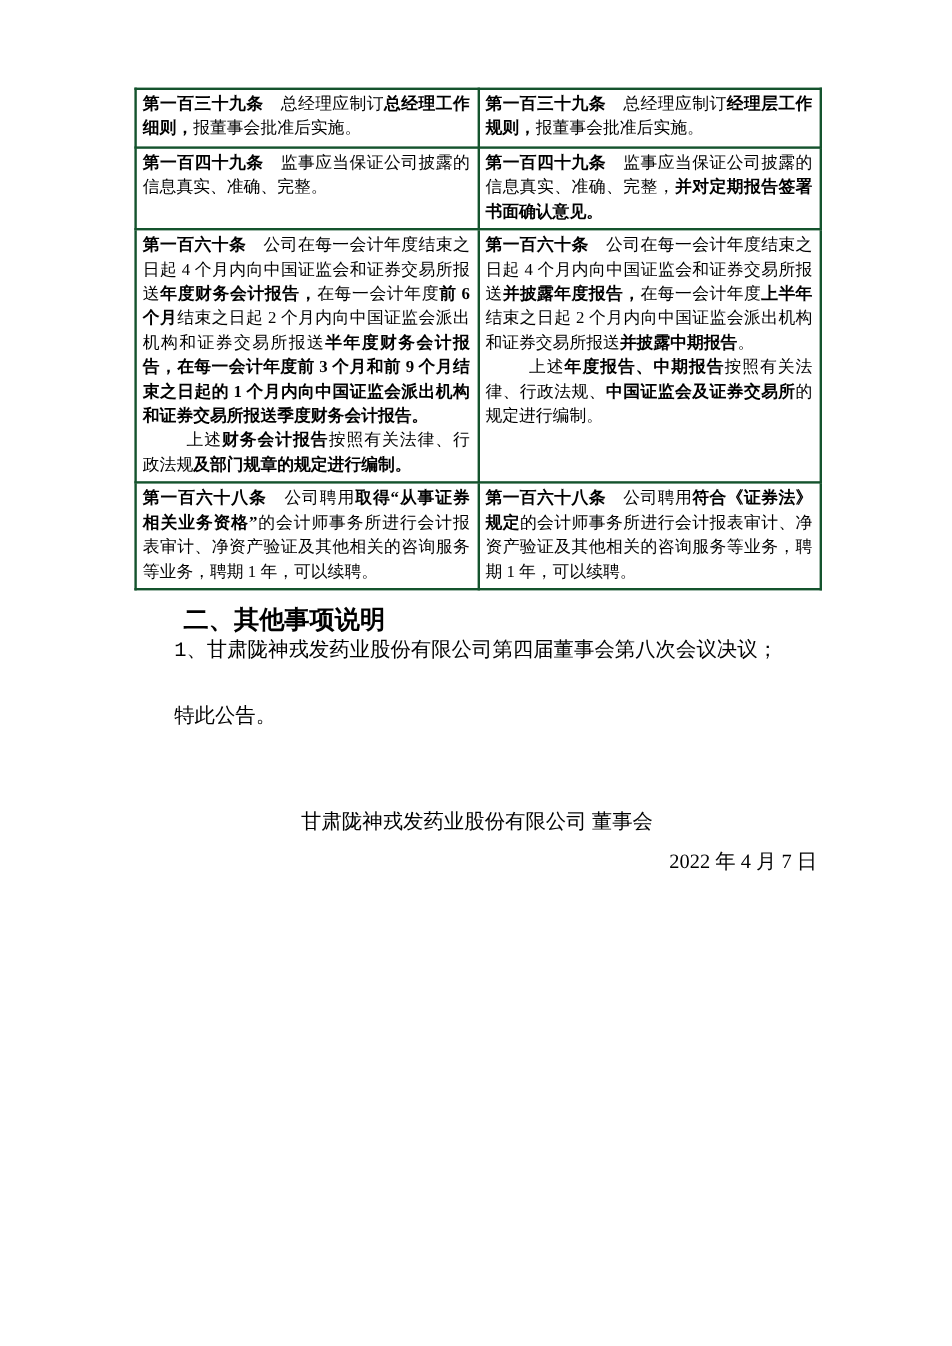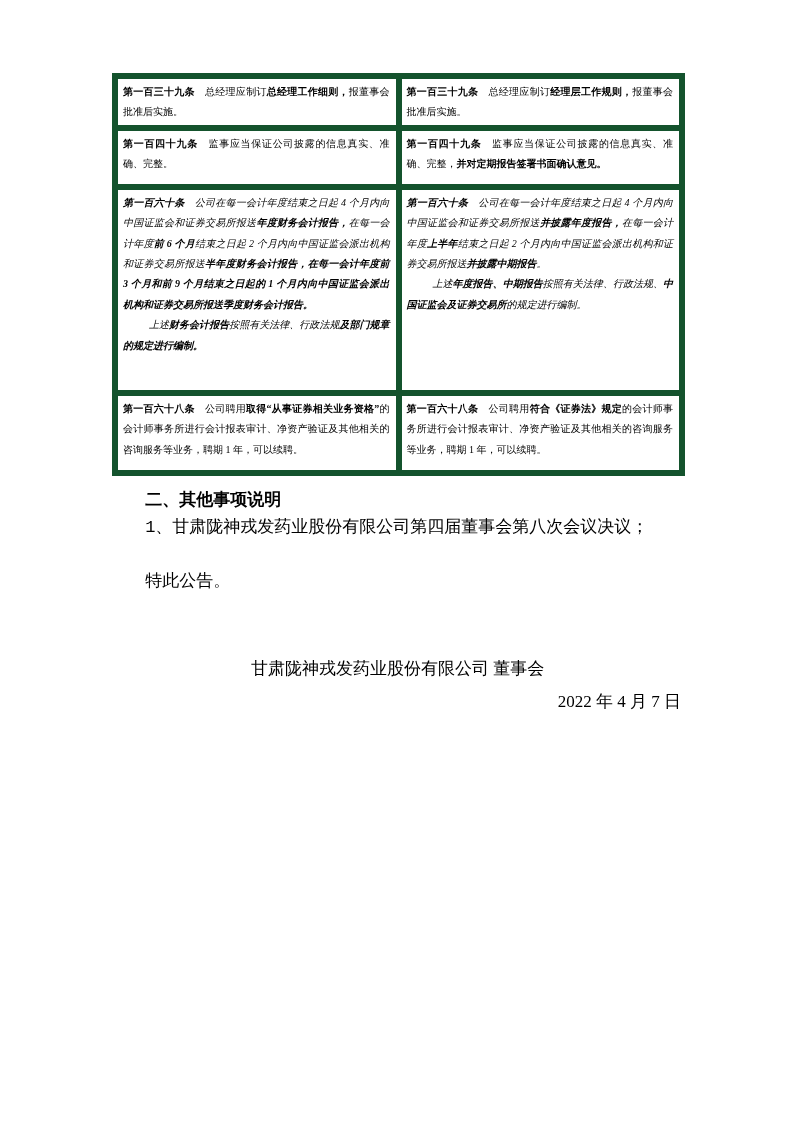--- a/index.html
+++ b/index.html
@@ -14,47 +14,47 @@
   }
   
   .cmp-table {
     margin:73px 0 0 112px;
     width:573px;
     border-collapse:collapse;
     table-layout:fixed;
   }
   .cmp-table td {
     width:50%;
-    border:6px solid #14532d;
+    border:2px solid #14532d;
     vertical-align:top;
     padding:3px 6px 2px 5px;
-    font-size:10px;
+    font-size:14px;
     line-height:20.4px;
     text-align:justify;
     text-justify:inter-ideograph;
   }
   .cmp-table tr:nth-child(1){ height:49px; }
   .cmp-table tr:nth-child(2){ height:59px; }
-  .cmp-table tr:nth-child(3){ height:206px;font-style:italic; }
+  .cmp-table tr:nth-child(3){ height:206px; }
   .cmp-table tr:nth-child(4){ height:80px;padding-left:21px; }
   .cmp-table td p { margin:0; }
   .cmp-table td p:not(:first-child){ text-indent:2.6em; }
   .cmp-table b { font-weight:bold; }
   
   .body-block {
     margin-left:112px;
     width:573px;
     font-size:17px;
   }
   .section-heading {
     margin-top:13px;
     font-weight:bold;
     line-height:22px;
     text-indent:1.95em;
-    font-size:17px;
+    font-size:21px;
   }
   .section-heading.docs { margin-top:6px; }
   .body-para {
     margin-top:6px;
     line-height:33px;
     text-indent:1.95em;
     text-align:justify;
     text-justify:inter-ideograph;
   }
   .doc-item {

